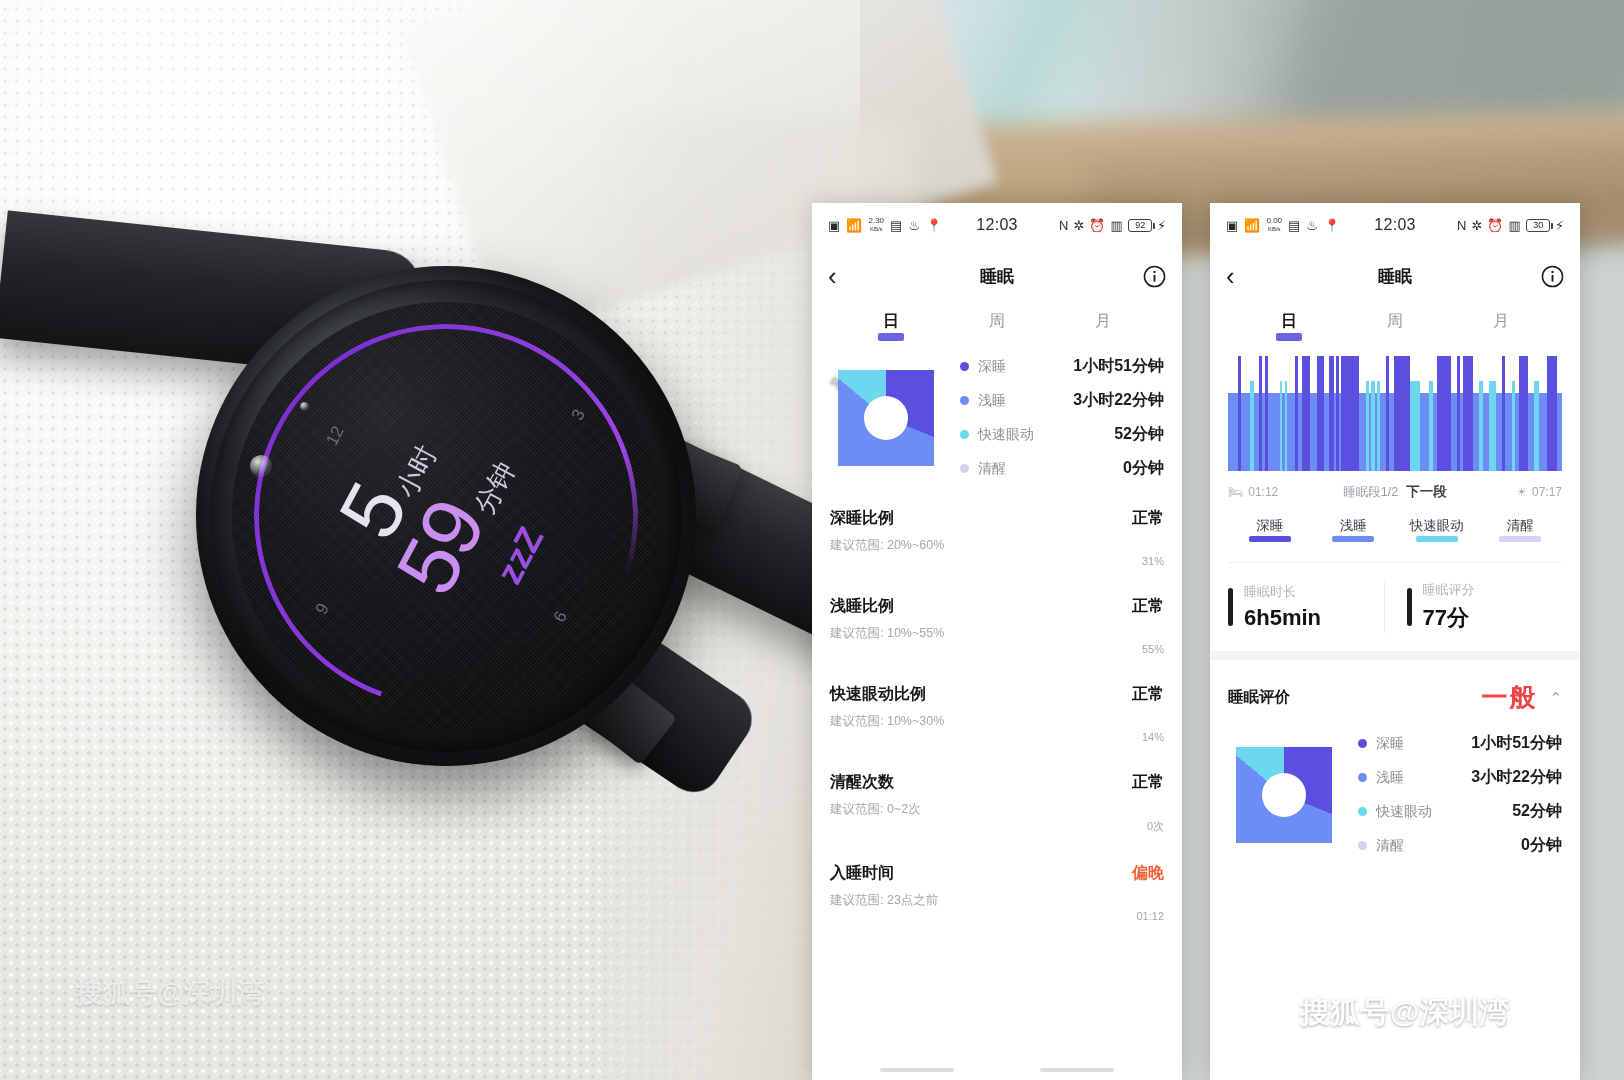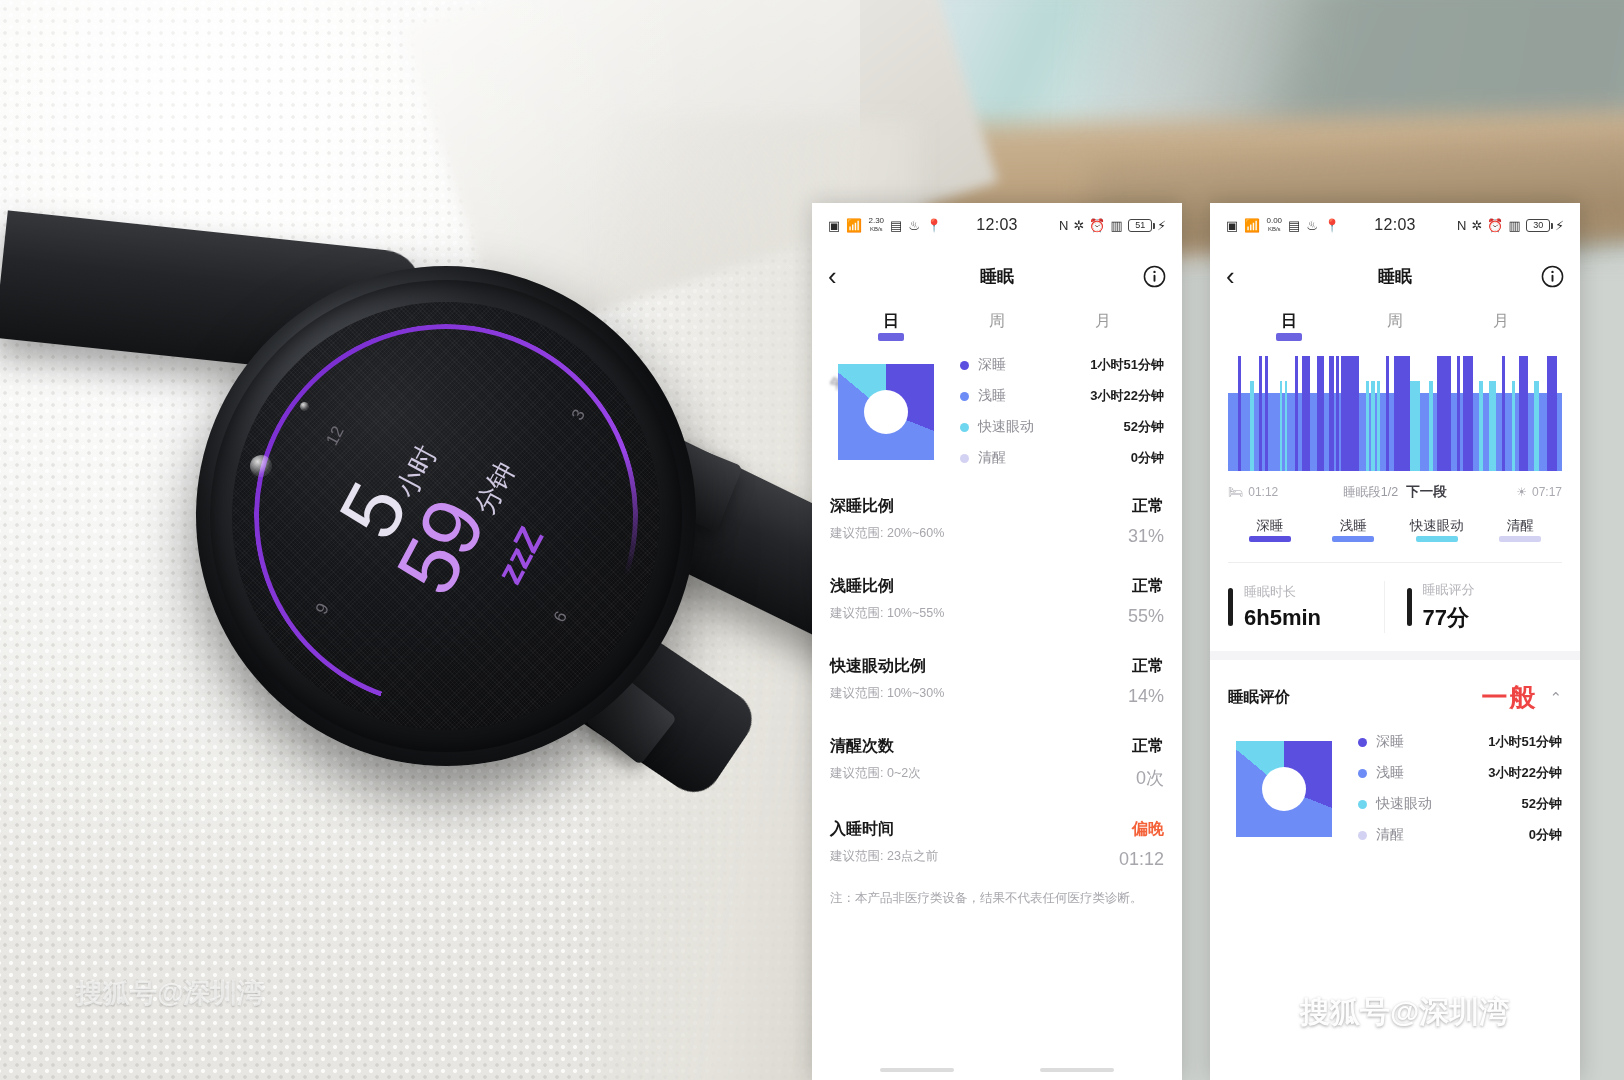--- a/index.html
+++ b/index.html
@@ -225,36 +225,36 @@
   .donut { position: relative; width: 96px; height: 96px; flex: none; margin-left: 8px; }
   .donut .hole {
     position: absolute; left: 50%; top: 50%; transform: translate(-50%,-50%);
     width: 44px; height: 44px; border-radius: 50%; background: #fff;
   }
   .legend { flex: 1; padding-left: 26px; }
   .legend-row { display: flex; align-items: center; margin-bottom: 13px; font-size: 14px; }
   .legend-row:last-child { margin-bottom: 0; }
   .dot { width: 9px; height: 9px; border-radius: 50%; flex: none; }
   .legend-name { margin-left: 9px; color: #8d8d95; font-size: 14px; }
-  .legend-val { margin-left: auto; color: #1d1d1d; font-weight: 700; font-size: 13px; }
+  .legend-val { margin-left: auto; color: #1d1d1d; font-weight: 700; font-size: 16px; }
 
   
   .metrics { padding: 4px 18px 0 18px; }
   .metric {
     padding: 15px 0 14px 0;
     display: flex; justify-content: space-between; align-items: flex-start;
   }
   .m-left .m-title {
     font-size: 16px; font-weight: 700; color: #181818; display: flex; align-items: center; gap: 5px;
   }
   .m-left .m-sub { font-size: 12.5px; color: #a6a6ac; margin-top: 8px; }
   .m-right { text-align: right; }
   .m-status { font-size: 16px; font-weight: 700; color: #181818; }
   .m-status.warn { color: #f4623a; font-weight: 700; }
-  .m-value { font-size: 18px; color: #a6a6ac; margin-top: 9px; }
+  .m-value { font-size: 11px; color: #a6a6ac; margin-top: 26px; }
   .note {
     font-size: 12.5px; color: #a6a6ac; padding: 4px 18px 0 18px; line-height: 1.6;
   }
   .info-mini {
     width: 13px; height: 13px; border: 1.2px solid #b8b8bd; border-radius: 50%;
     font-size: 9px; color: #b8b8bd; display: inline-flex; align-items: center;
     justify-content: center; line-height: 1;
   }
   .home-indicator {
     position: absolute; bottom: 8px; left: 0; right: 0; display: flex;
@@ -376,21 +376,21 @@
       <span class="sb-ico">▤</span>
       <span class="sb-ico">♨</span>
       <span class="sb-ico">📍</span>
     </div>
     <div class="sb-center">12:03</div>
     <div class="sb-right">
       <span class="sb-ico">N</span>
       <span class="sb-ico">✲</span>
       <span class="sb-ico">⏰</span>
       <span class="sb-ico">▥</span>
-      <span class="sb-batt">51</span>
+      <span class="sb-batt">92</span>
       <span class="sb-ico">⚡</span>
     </div>
   </div>
 
   <div class="titlebar">
     <div class="back-btn">‹</div>
     <div class="title-text">睡眠</div>
     <svg class="info-btn" viewBox="0 0 24 24">
       <circle cx="12" cy="12" r="10.5" fill="none" stroke="#1c1c1c" stroke-width="1.6"></circle>
       <circle cx="12" cy="7.2" r="1.25" fill="#1c1c1c"></circle>
@@ -501,21 +501,20 @@
 
          </div>
          <div class="m-sub">建议范围: 23点之前</div>
        </div>
        <div class="m-right">
          <div class="m-status warn">偏晚</div>
          <div class="m-value">01:12</div>
        </div>
       </div>
     </div>
-  <div class="note">注：本产品非医疗类设备，结果不代表任何医疗类诊断。</div>
 
   <div class="home-indicator">
     <span></span>
     <span></span>
   </div>
 </div>
 
 <div class="phone" id="phone-right">
   <div class="statusbar">
     <div class="sb-left">

